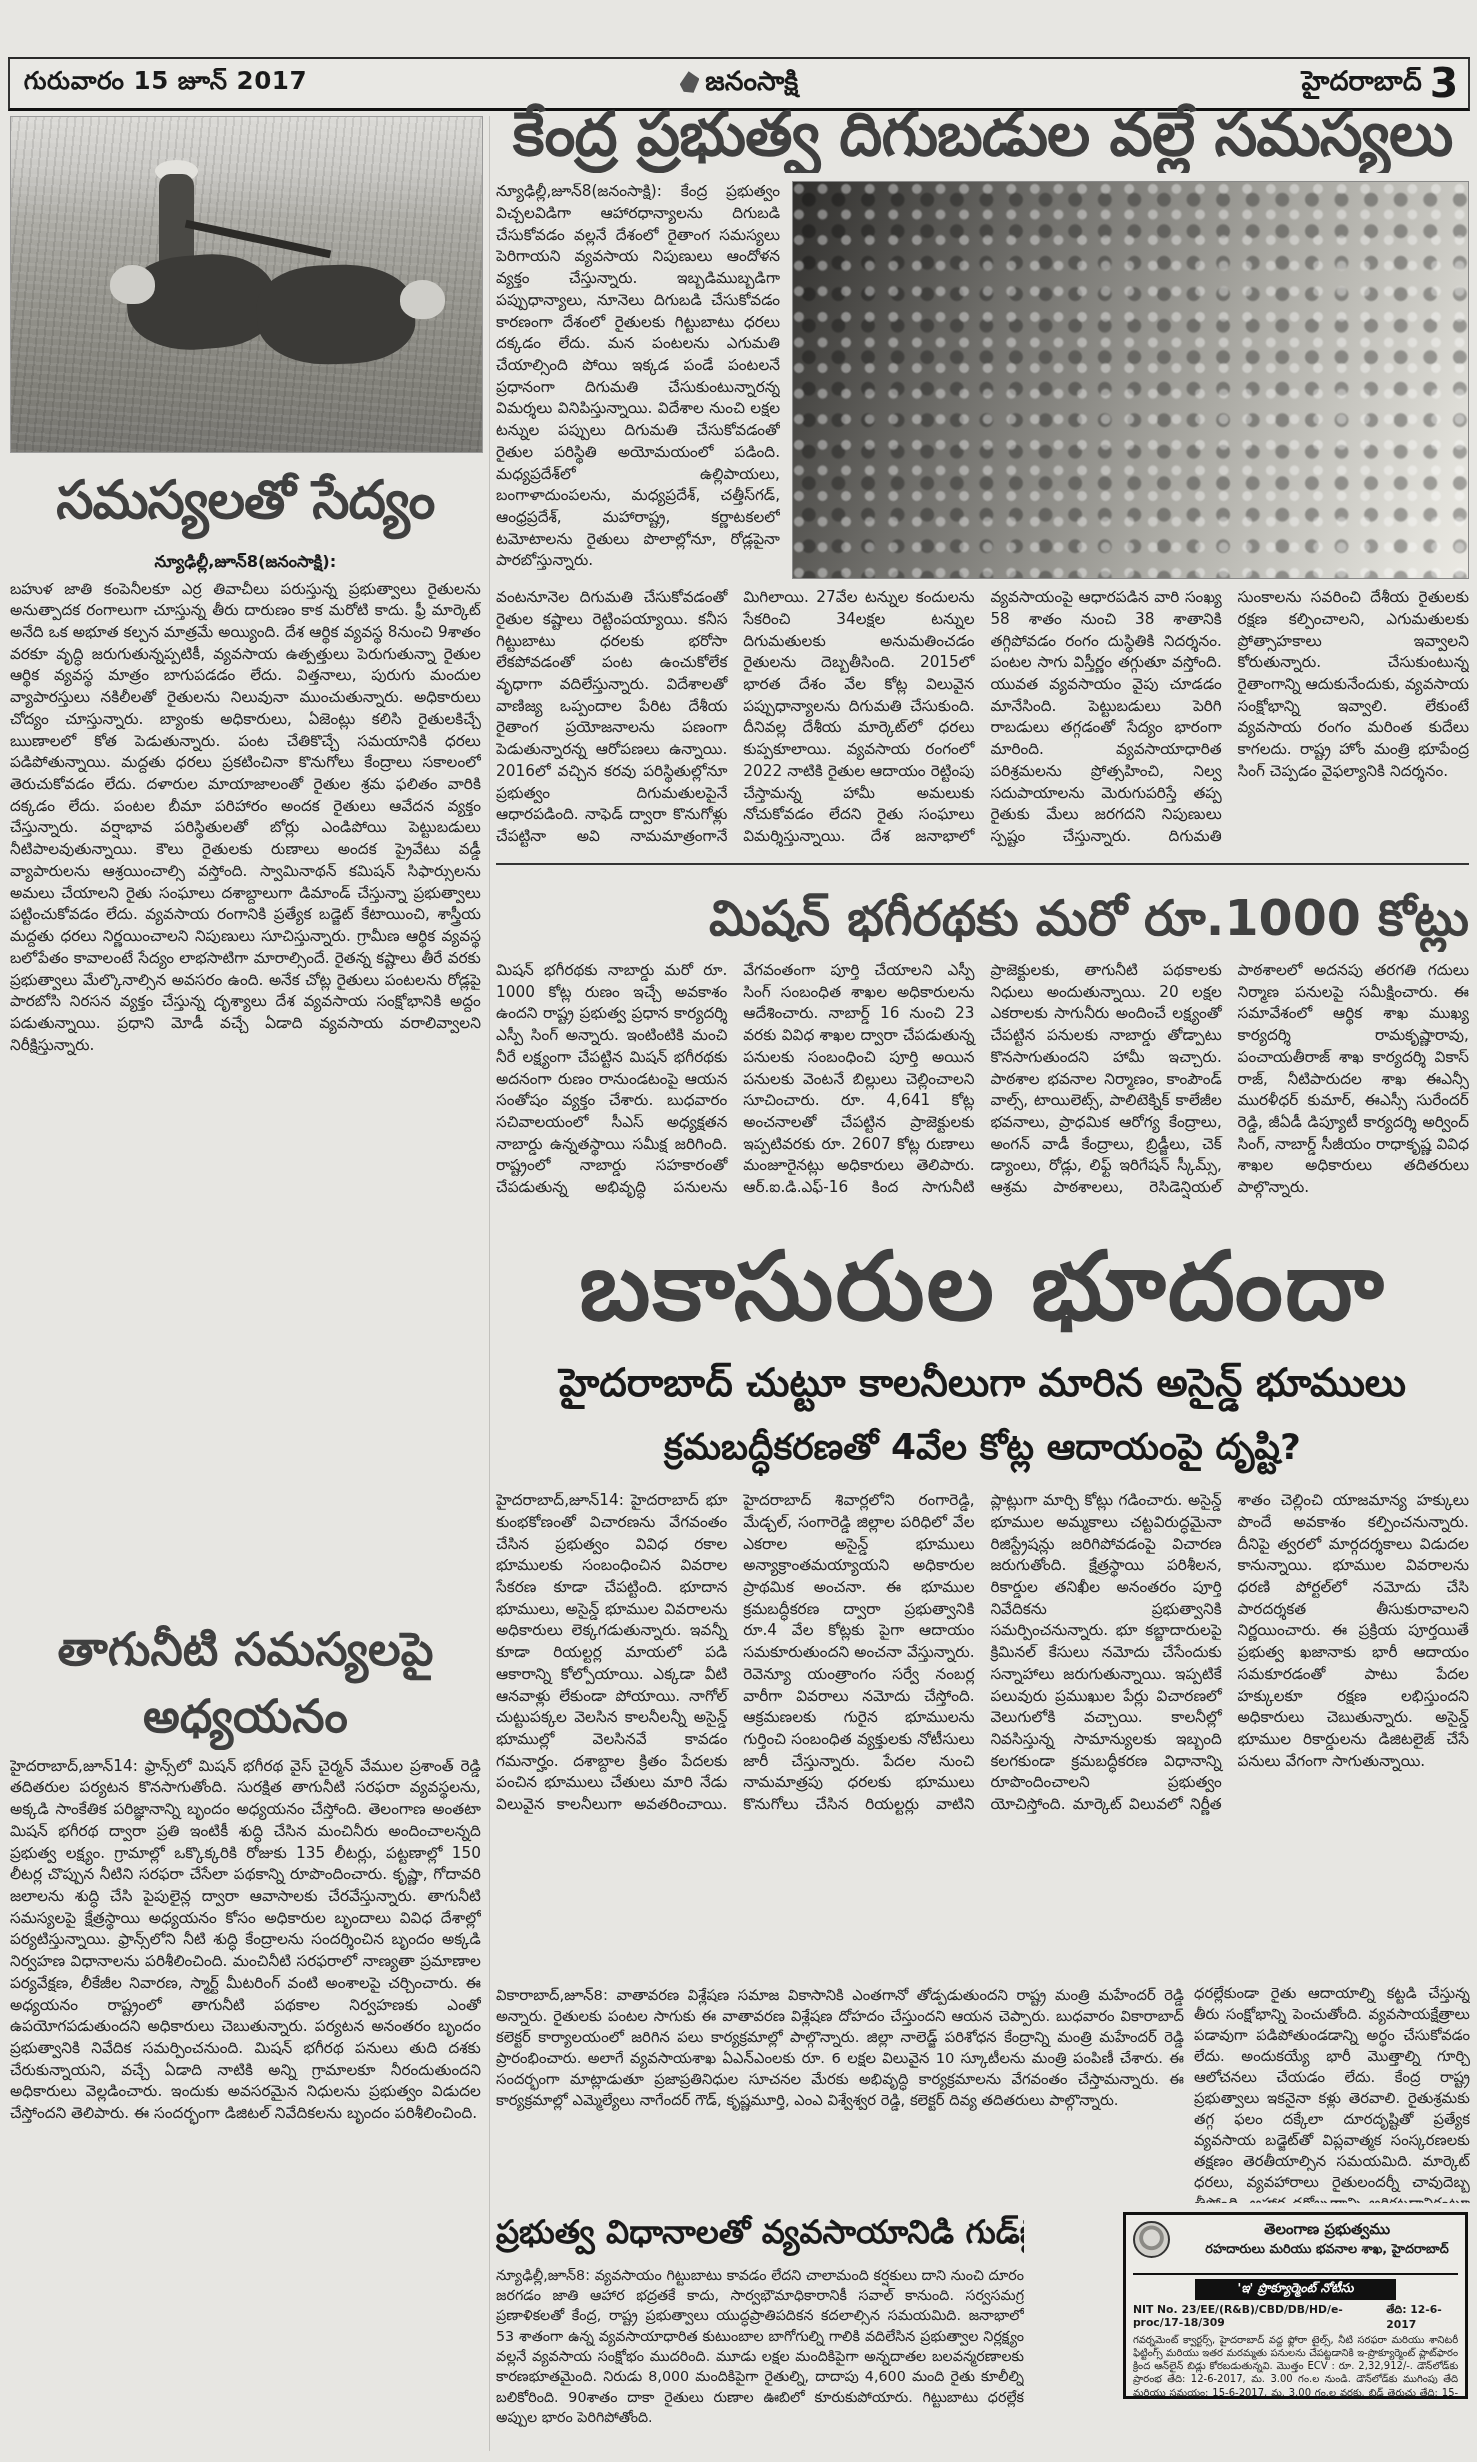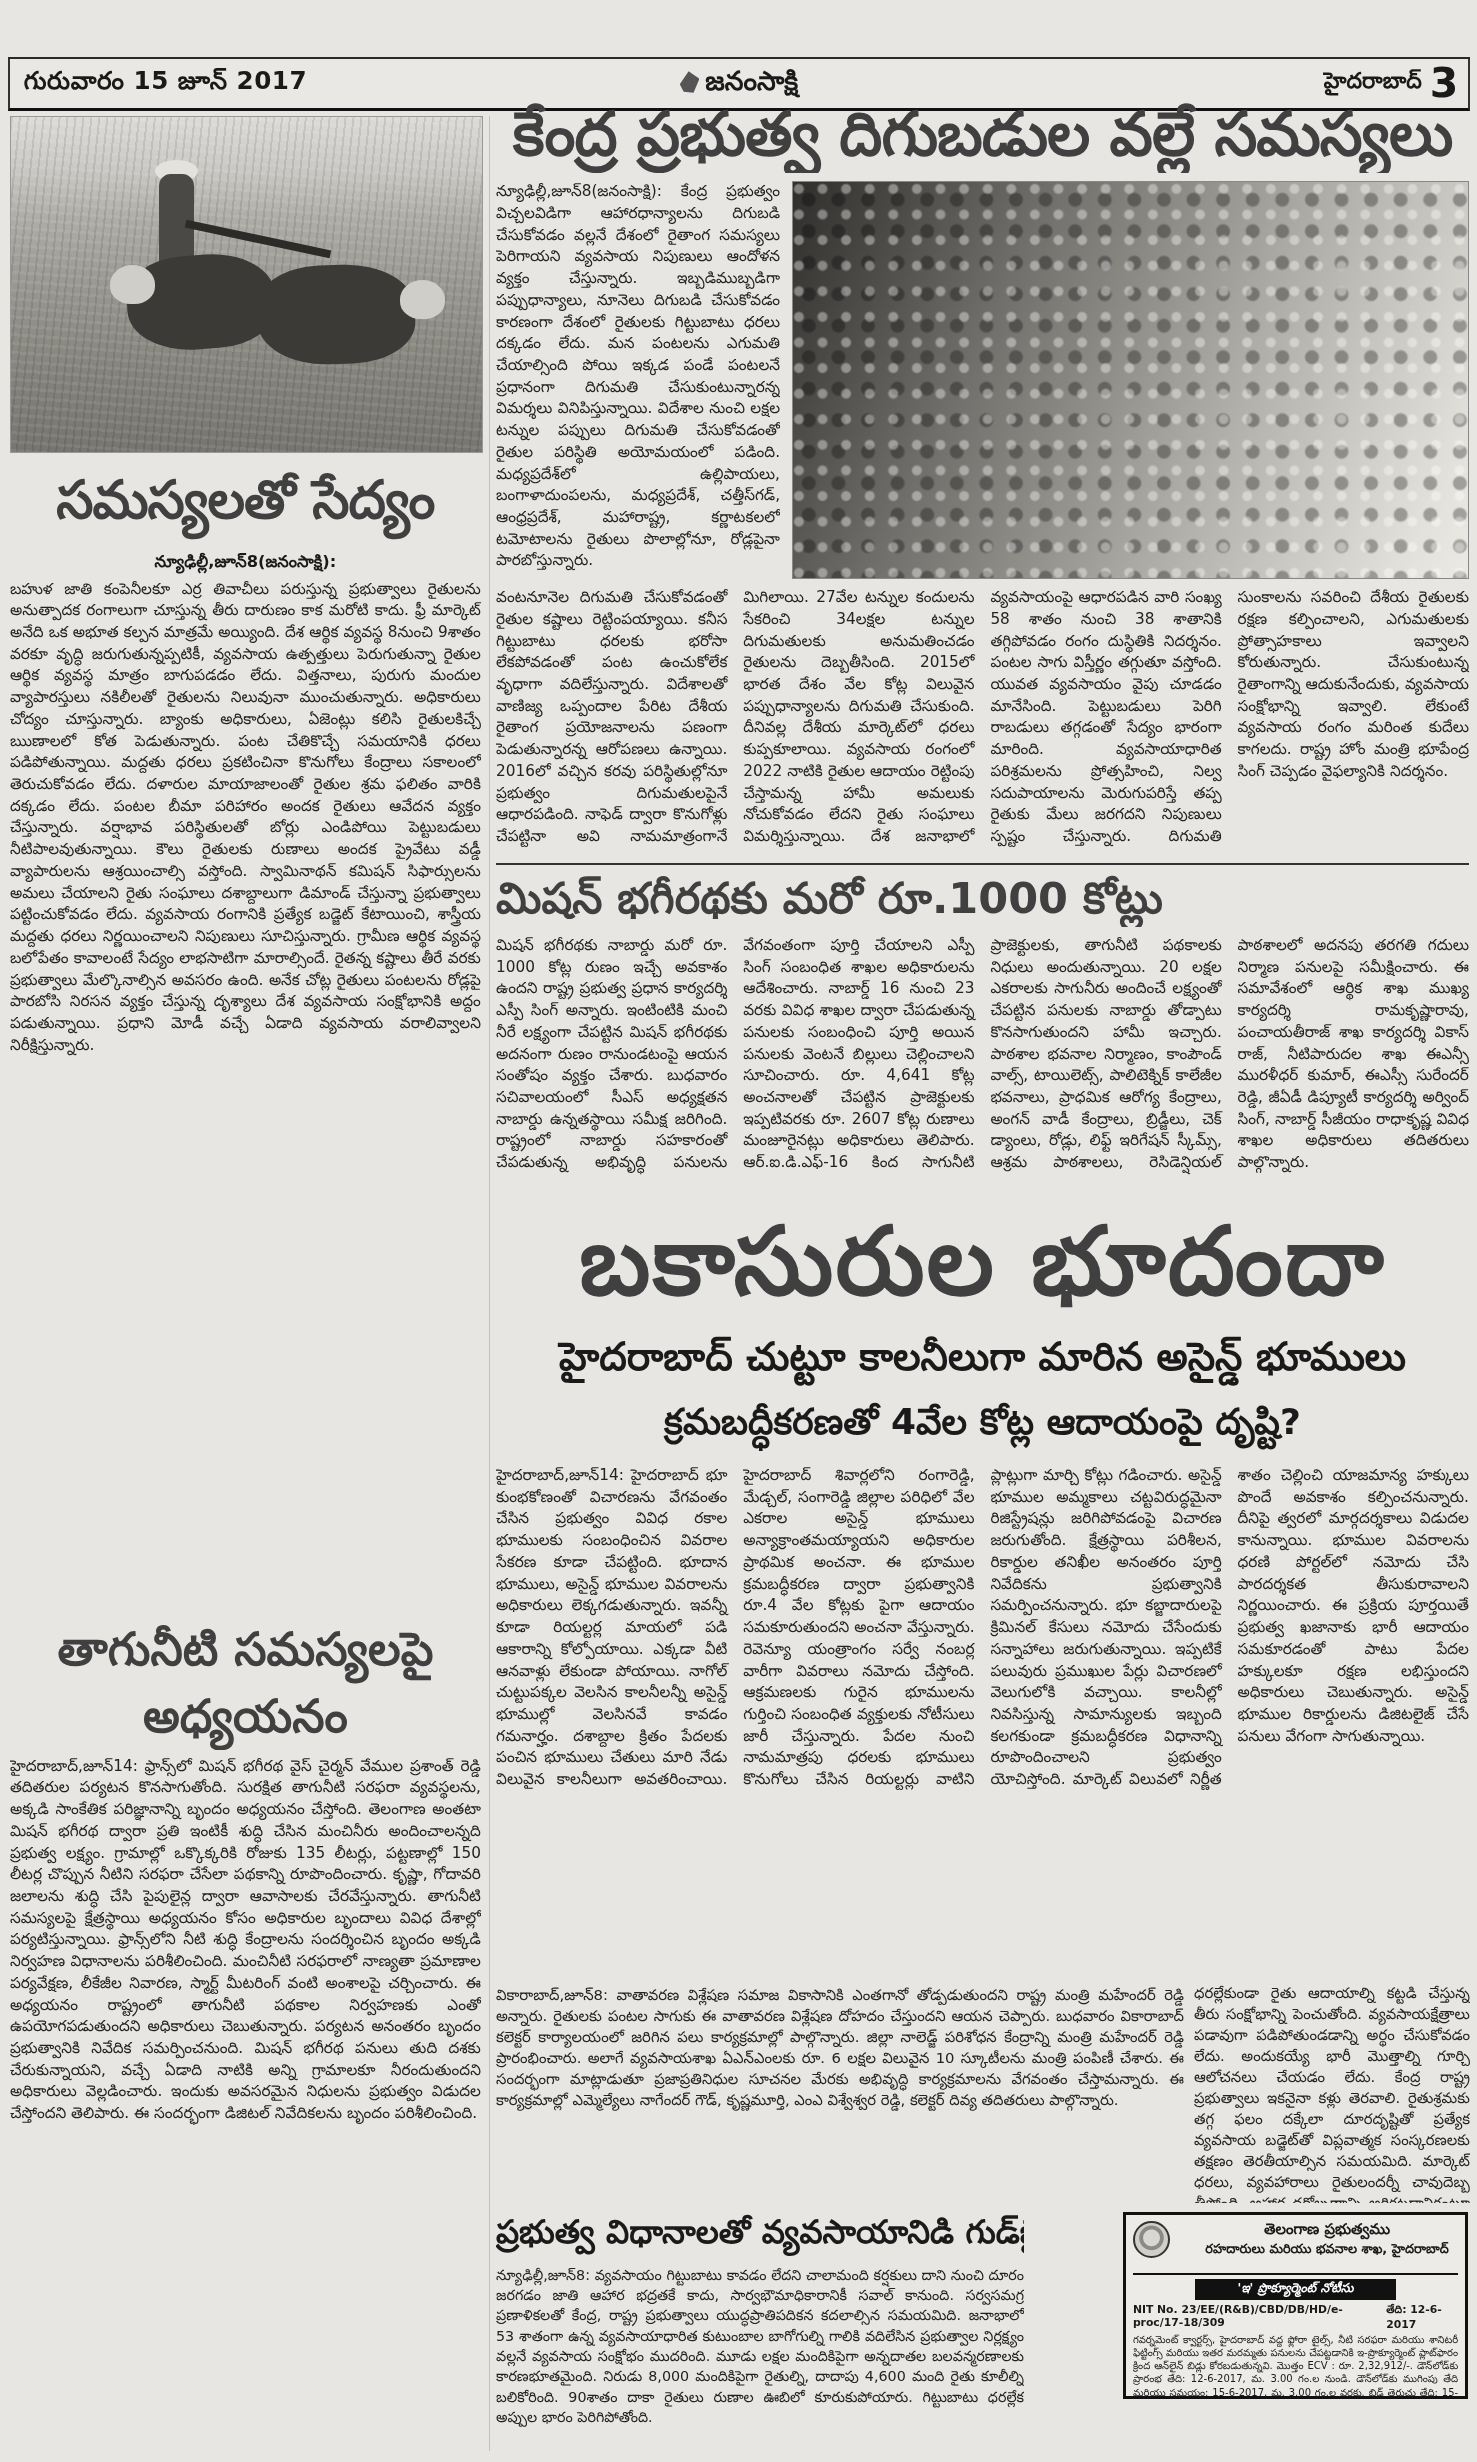--- a/index.html
+++ b/index.html
@@ -6,21 +6,21 @@
   body{font-family:"DejaVu Sans","Liberation Sans",sans-serif;background:#cfcecb;}
   #page{position:relative;width:1478px;height:2463px;background:#e7e6e2;overflow:hidden;color:#1a1a1a;margin:0 auto;}
 
   
   .top-rule{position:absolute;left:7.9px;right:7.9px;top:57px;height:2px;background:#2a2a2a;}
   .masthead-band{position:absolute;left:7.9px;right:7.9px;top:59px;height:49px;border-left:2px solid #333;border-right:2px solid #333;border-bottom:3.9px solid #111;display:flex;align-items:center;background:#e9e8e4;}
   .band-date{font-size:24.6px;font-weight:bold;padding-left:13.8px;letter-spacing:0.5px;}
   .band-center{position:absolute;left:0;right:0;text-align:center;font-size:26.6px;font-weight:900;}
   .leaf-icon{display:inline-block;width:19.7px;height:21.7px;background:#555;clip-path:polygon(0 60%,45% 0,100% 35%,70% 100%,20% 95%);margin-right:5.9px;vertical-align:middle;}
   .band-right{margin-left:auto;padding-right:9.9px;display:flex;align-items:center;gap:7.9px;}
-  .band-city{font-size:22px;font-weight:bold;}
+  .band-city{font-size:27px;font-weight:bold;}
   .band-pageno{font-size:41px;font-weight:bold;line-height:1;}
 
   
   .body-txt{font-size:15.3px;line-height:1.42;text-align:justify;color:#222;overflow:hidden;}
   .dateline{font-weight:bold;text-align:center;font-size:16.3px;margin:7.9px 0 3.9px 0;}
   .cols4{column-count:4;column-gap:15.8px;}
   .hl{font-weight:900;color:#404040;white-space:nowrap;overflow:hidden;}
 
   
   .left-col{position:absolute;left:9.9px;top:116px;width:471px;}
@@ -49,21 +49,21 @@
   .top-row{display:flex;gap:11.8px;margin-top:7.9px;}
   .top-row .txtcol{width:284px;height:396px;}
   .photo-seeds{position:relative;flex:1;height:396px;border:1px solid #888;overflow:hidden;
     background:
       radial-gradient(circle at 5.9px 6.9px,rgba(255,255,255,.38) 3.9px,transparent 5.9px),
       radial-gradient(circle at 15.8px 17.7px,rgba(0,0,0,.30) 5.9px,transparent 7.9px),
       linear-gradient(115deg,#2f2e2c 0%,#4c4b48 14%,#6f6e6a 30%,#8d8c87 46%,#a9a8a2 60%,#c6c5bf 76%,#e2e1db 92%,#eceae4 100%);
     background-size:23.6px 25.6px,29.6px 31.5px,100% 100%;}
   .below-block{height:268px;margin-top:7.9px;}
   .mid-rule{height:2px;background:#333;margin:7.9px 0 2px 0;}
-  .bhag-h{font-size:43px;text-align:left;margin-top:4px;line-height:1.35;}
+  .bhag-h{font-size:49px;text-align:right;margin-top:21px;line-height:1.35;}
   .bhag-body{height:264px;margin-top:7.9px;}
   .giant-h{font-size:95px;text-align:center;margin-top:3px;letter-spacing:2px;line-height:1.25;}
   .sub1{font-size:39px;font-weight:bold;text-align:center;margin-top:13.8px;white-space:nowrap;overflow:hidden;}
   .sub2{font-size:36px;font-weight:bold;text-align:center;margin-top:11.8px;white-space:nowrap;overflow:hidden;}
   .bak-body{height:485px;margin-top:13.8px;}
 
   
   .weather{position:absolute;left:496px;top:1978px;width:688px;}
   .weather-h{font-size:29.6px;font-weight:900;text-align:center;white-space:nowrap;overflow:hidden;}
   .weather-body{height:173px;margin-top:5.9px;font-size:14.8px;}

